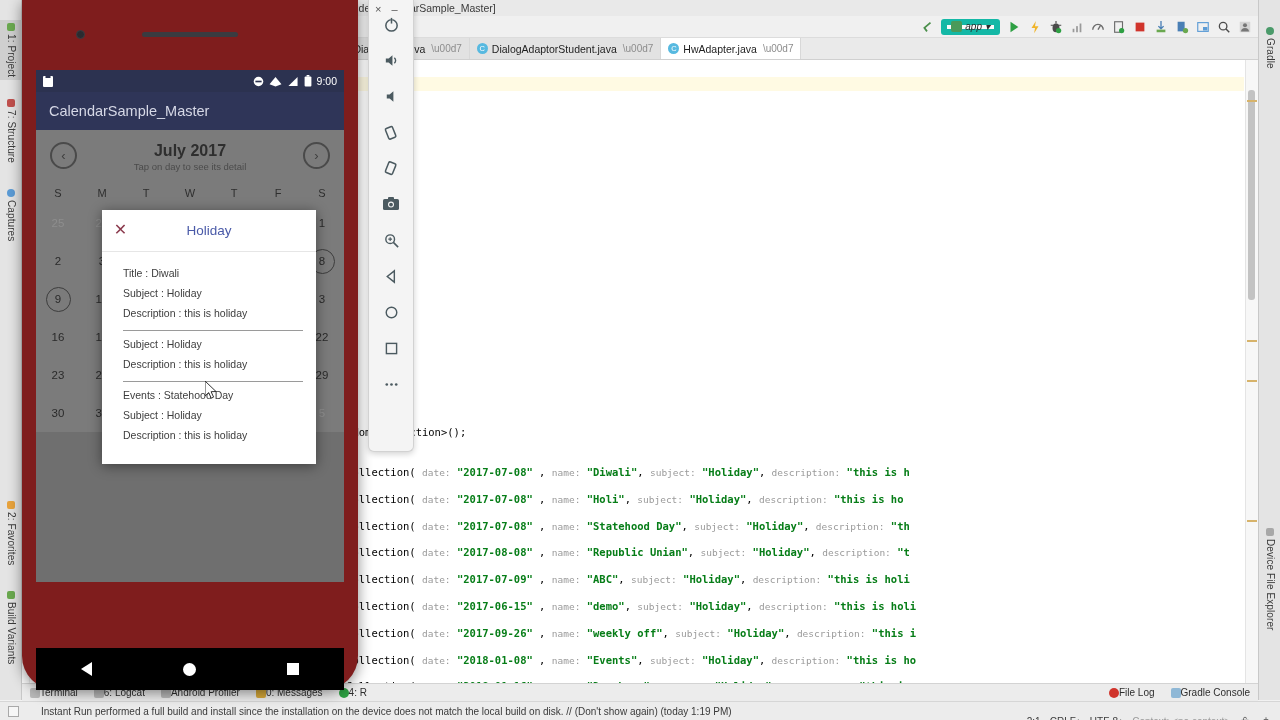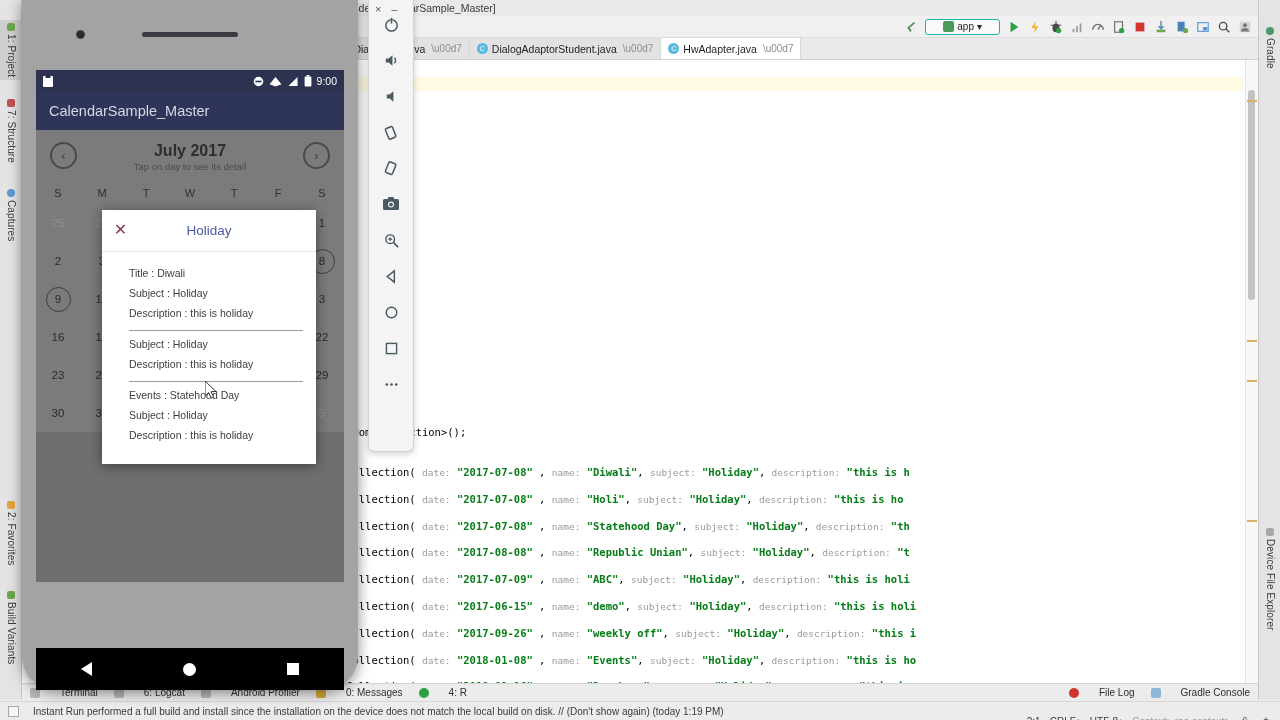--- a/index.html
+++ b/index.html
@@ -76,23 +76,23 @@
     background: #6fc0e0; border-radius: 50%;
     color: #fff; font-size: 7.5px; line-height: 11px; text-align: center;
   }
   .toolicons {
     margin-left: auto; display: flex; align-items: center;
     gap: 7px; padding-right: 6px;
   }
   .ticon { width: 14px; height: 14px; display: block; }
   .runcfg {
     display: flex; align-items: center; gap: 3px;
-    border: 1px solid #14b8a6; border-radius: 3px;
-    background: #fafafa; height: 16px; padding: 0 17px;
-    font-size: 10px; color: #2b2b2b;
+    border: 6px solid #14b8a6; border-radius: 3px;
+    background: #fafafa; height: 16px; padding: 0 4px;
+    font-size: 10px; color: #2b2b2b; font-style: italic;
   }
 
   
   .tabstrip {
     position: absolute; left: 22px; top: 38px; right: 22px; height: 22px;
     background: #eaeaea; border-bottom: 1px solid #d0d0d0;
     display: flex; align-items: stretch;
   }
   .etab {
     display: flex; align-items: center; gap: 4px;
@@ -148,29 +148,29 @@
   .mark { position: absolute; right: 1px; width: 10px; height: 2px; }
 
   
   .bottombar {
     position: absolute; left: 22px; right: 22px; bottom: 19px; height: 18px;
     background: #ececec; border-top: 1px solid #d3d3d3;
     display: flex; align-items: center; gap: 16px;
     font-size: 10px; color: #2e2e2e; padding-left: 8px;
     white-space: nowrap;
   }
-  .bottombar .item { display: flex; align-items: center; gap: 20px; }
+  .bottombar .item { display: flex; align-items: center; gap: 0; }
   .bottombar .sq { width: 10px; height: 10px; border-radius: 2px; background: #b9b9b9; }
   .bottombar .right { margin-left: auto; display: flex; gap: 16px; padding-right: 8px; }
 
   
   .statusbar {
     position: absolute; left: 0; right: 0; bottom: 0; height: 19px;
     background: #ececec; border-top: 1px solid #d6d6d6;
-    display: flex; align-items: center; gap: 14px;
+    display: flex; align-items: center; gap: 22px;
     font-size: 10px; color: #3a3a3a; padding: 0 8px;
     white-space: nowrap;
   }
   .statusbar .sq { width: 11px; height: 11px; border: 1px solid #a9a9a9; background: #f6f6f6; }
   .statusbar .right { margin-left: auto; display: flex; align-items: center; gap: 9px; margin-top: 20px; }
   .muted { color: #9b9b9b; }
 
   
   .emu-panel {
     position: absolute; left: 368px; top: 0; width: 46px; height: 452px;
@@ -186,21 +186,21 @@
     font-size: 11px; color: #555; padding-left: 7px;
   }
   .emu-btn {
     width: 30px; height: 30px; margin-top: 6px;
     display: flex; align-items: center; justify-content: center;
     border-radius: 4px;
   }
 
   .phone {
     position: absolute; left: 22px; top: 0px; width: 336px; height: 690px;
-    background: #a3a3a3;
+    background: #7f1d1d;
     border-radius: 0 0 34px 34px;
     box-shadow: 0 3px 14px rgba(0,0,0,.45);
   }
   .phone .speaker {
     position: absolute; left: 50%; transform: translateX(-50%);
     top: 32px; width: 96px; height: 5px; border-radius: 3px; background: #3a3b40;
   }
   .phone .cam {
     position: absolute; left: 54px; top: 30px;
     width: 9px; height: 9px; border-radius: 50%;
@@ -285,21 +285,21 @@
   .dlg-head {
     position: relative; height: 42px; border-bottom: 1px solid #e6e6e6;
     display: flex; align-items: center; justify-content: center;
   }
   .dlg-title { font-size: 13.5px; color: #4a5aa8; }
   .dlg-close {
     position: absolute; left: 11px; top: 12px;
     width: 15px; height: 15px; color: #8b3a4d; font-size: 16px;
     line-height: 15px; text-align: center;
   }
-  .dlg-body { padding: 8px 13px 0 27px; }
+  .dlg-body { padding: 8px 13px 0 21px; }
   .ev { padding: 3px 0 7px 0; border-bottom: 1px solid #9a9a9a; }
   .ev:last-child { border-bottom: none; }
   .ev div { font-size: 10.5px; color: #3d3d3d; line-height: 20px; }
 
   .cursor {
     position: absolute; left: 169px; top: 311px;
     width: 0; height: 0; z-index: 50;
   }
   .cursor svg { display: block; }
 

